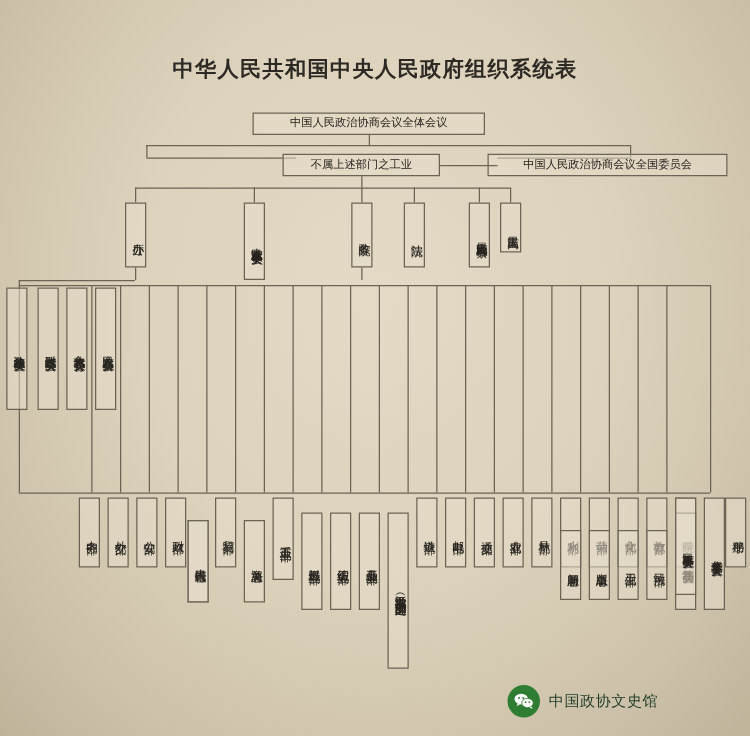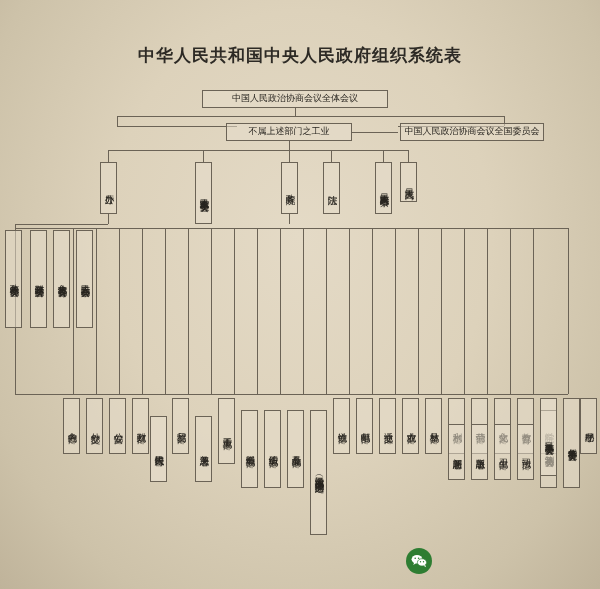--- a/index.html
+++ b/index.html
@@ -109,21 +109,21 @@
 <div class="line vt" style="left:295px; top:108px; height:8px;"></div>
 <div class="line hz" style="left:117px; top:116px; width:387px;"></div>
 <div class="line vt" style="left:117px; top:116px; height:10px;"></div>
 <div class="line vt" style="left:504px; top:116px; height:10px;"></div>
 <div class="line hz" style="left:117px; top:126px; width:120px;"></div>
 <div class="line hz" style="left:398px; top:126px; width:106px;"></div>
 
 <div class="box h" style="left:226px; top:123px; width:126px; height:18px;">
   <span>不属上述部门之工业</span>
 </div>
-<div class="box h" style="left:400px; top:123px; width:144px; height:18px;text-align:center;">
+<div class="box h" style="left:390px; top:123px; width:192px; height:18px;text-align:center;">
   <span>中国人民政治协商会议全国委员会</span>
 </div>
 
 <div class="line hz" style="left:352px; top:132px; width:46px;"></div>
 
 <div class="line vt" style="left:289px; top:141px; height:9px;"></div>
 <div class="line hz" style="left:108px; top:150px; width:300px;"></div>
 <div class="line vt" style="left:108px; top:150px; height:12px;"></div>
 <div class="line vt" style="left:203px; top:150px; height:12px;"></div>
 <div class="line vt" style="left:289px; top:150px; height:12px;"></div>
@@ -297,13 +297,14 @@
       <ellipse cx="6" cy="5.2" rx="5.4" ry="4.3" fill="#ffffff"></ellipse>
       <polygon points="3.2,8.6 2.3,11 5.0,9.3" fill="#ffffff"></polygon>
       <circle cx="4.2" cy="4.3" r="0.8" fill="#2e7d32"></circle>
       <circle cx="7.6" cy="4.3" r="0.8" fill="#2e7d32"></circle>
       <ellipse cx="11" cy="8.4" rx="4.6" ry="3.7" fill="#ffffff" stroke="#2e7d32" stroke-width="0.7"></ellipse>
       <polygon points="14.2,11.1 15.2,13.2 12.6,11.8" fill="#ffffff"></polygon>
       <circle cx="9.5" cy="7.7" r="0.7" fill="#2e7d32"></circle>
       <circle cx="12.5" cy="7.7" r="0.7" fill="#2e7d32"></circle>
     </svg>
   </div>
+  <span class="footer-label">中国政协文史馆</span>
 </div>
 
 </body></html>

